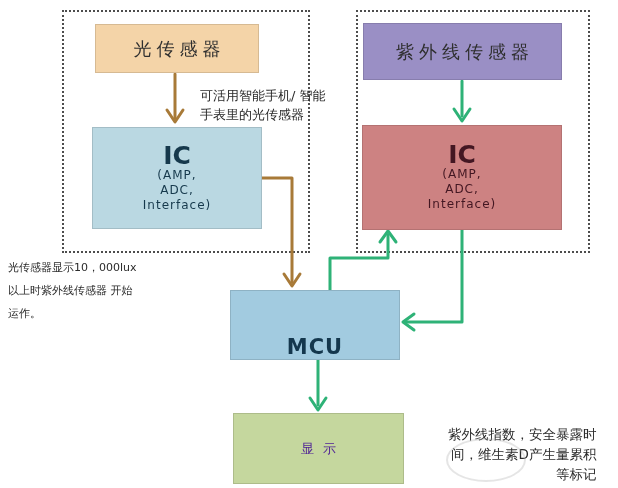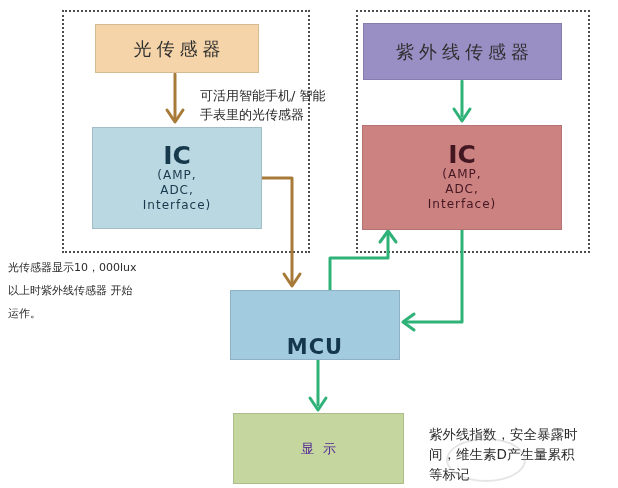--- a/index.html
+++ b/index.html
@@ -22,21 +22,21 @@
 
   .sensor-label{font-size:18px;letter-spacing:5px;padding-left:5px;color:#2f2f2f;}
   .ic-title{font-size:25px;font-weight:bold;line-height:24px;}
   .ic-sub{font-size:12px;font-weight:normal;line-height:15px;letter-spacing:1px;}
   .mcu-label{font-size:21px;font-weight:bold;letter-spacing:1px;}
   .display-label{font-size:13px;font-weight:normal;letter-spacing:9px;padding-left:9px;color:#4c1d95;}
 
   .note{position:absolute;color:#2b2b2b;}
   .note-smartphone{left:200px;top:86px;font-size:13px;line-height:19px;}
   .note-lux{left:8px;top:256px;font-size:11px;line-height:23px;}
-  .note-display{left:429px;top:424px;font-size:13.5px;line-height:20px;}
+  .note-display{left:448px;top:424px;font-size:13.5px;line-height:20px;text-align:right;}
 
   svg.arrows{position:absolute;left:0;top:0;pointer-events:none;}
   .arrow-brown{stroke:var(--c-arrow-brown,#a87a38);fill:none;stroke-width:3;stroke-linecap:round;stroke-linejoin:round;}
   .arrow-green{stroke:var(--c-arrow-green,#2eb277);fill:none;stroke-width:3;stroke-linecap:round;stroke-linejoin:round;}
 
   .watermark{position:absolute;left:446px;top:438px;width:76px;height:40px;border:2px solid rgba(170,170,170,0.30);
              border-radius:50%;pointer-events:none;}
 </style>
 </head>
 <body>

